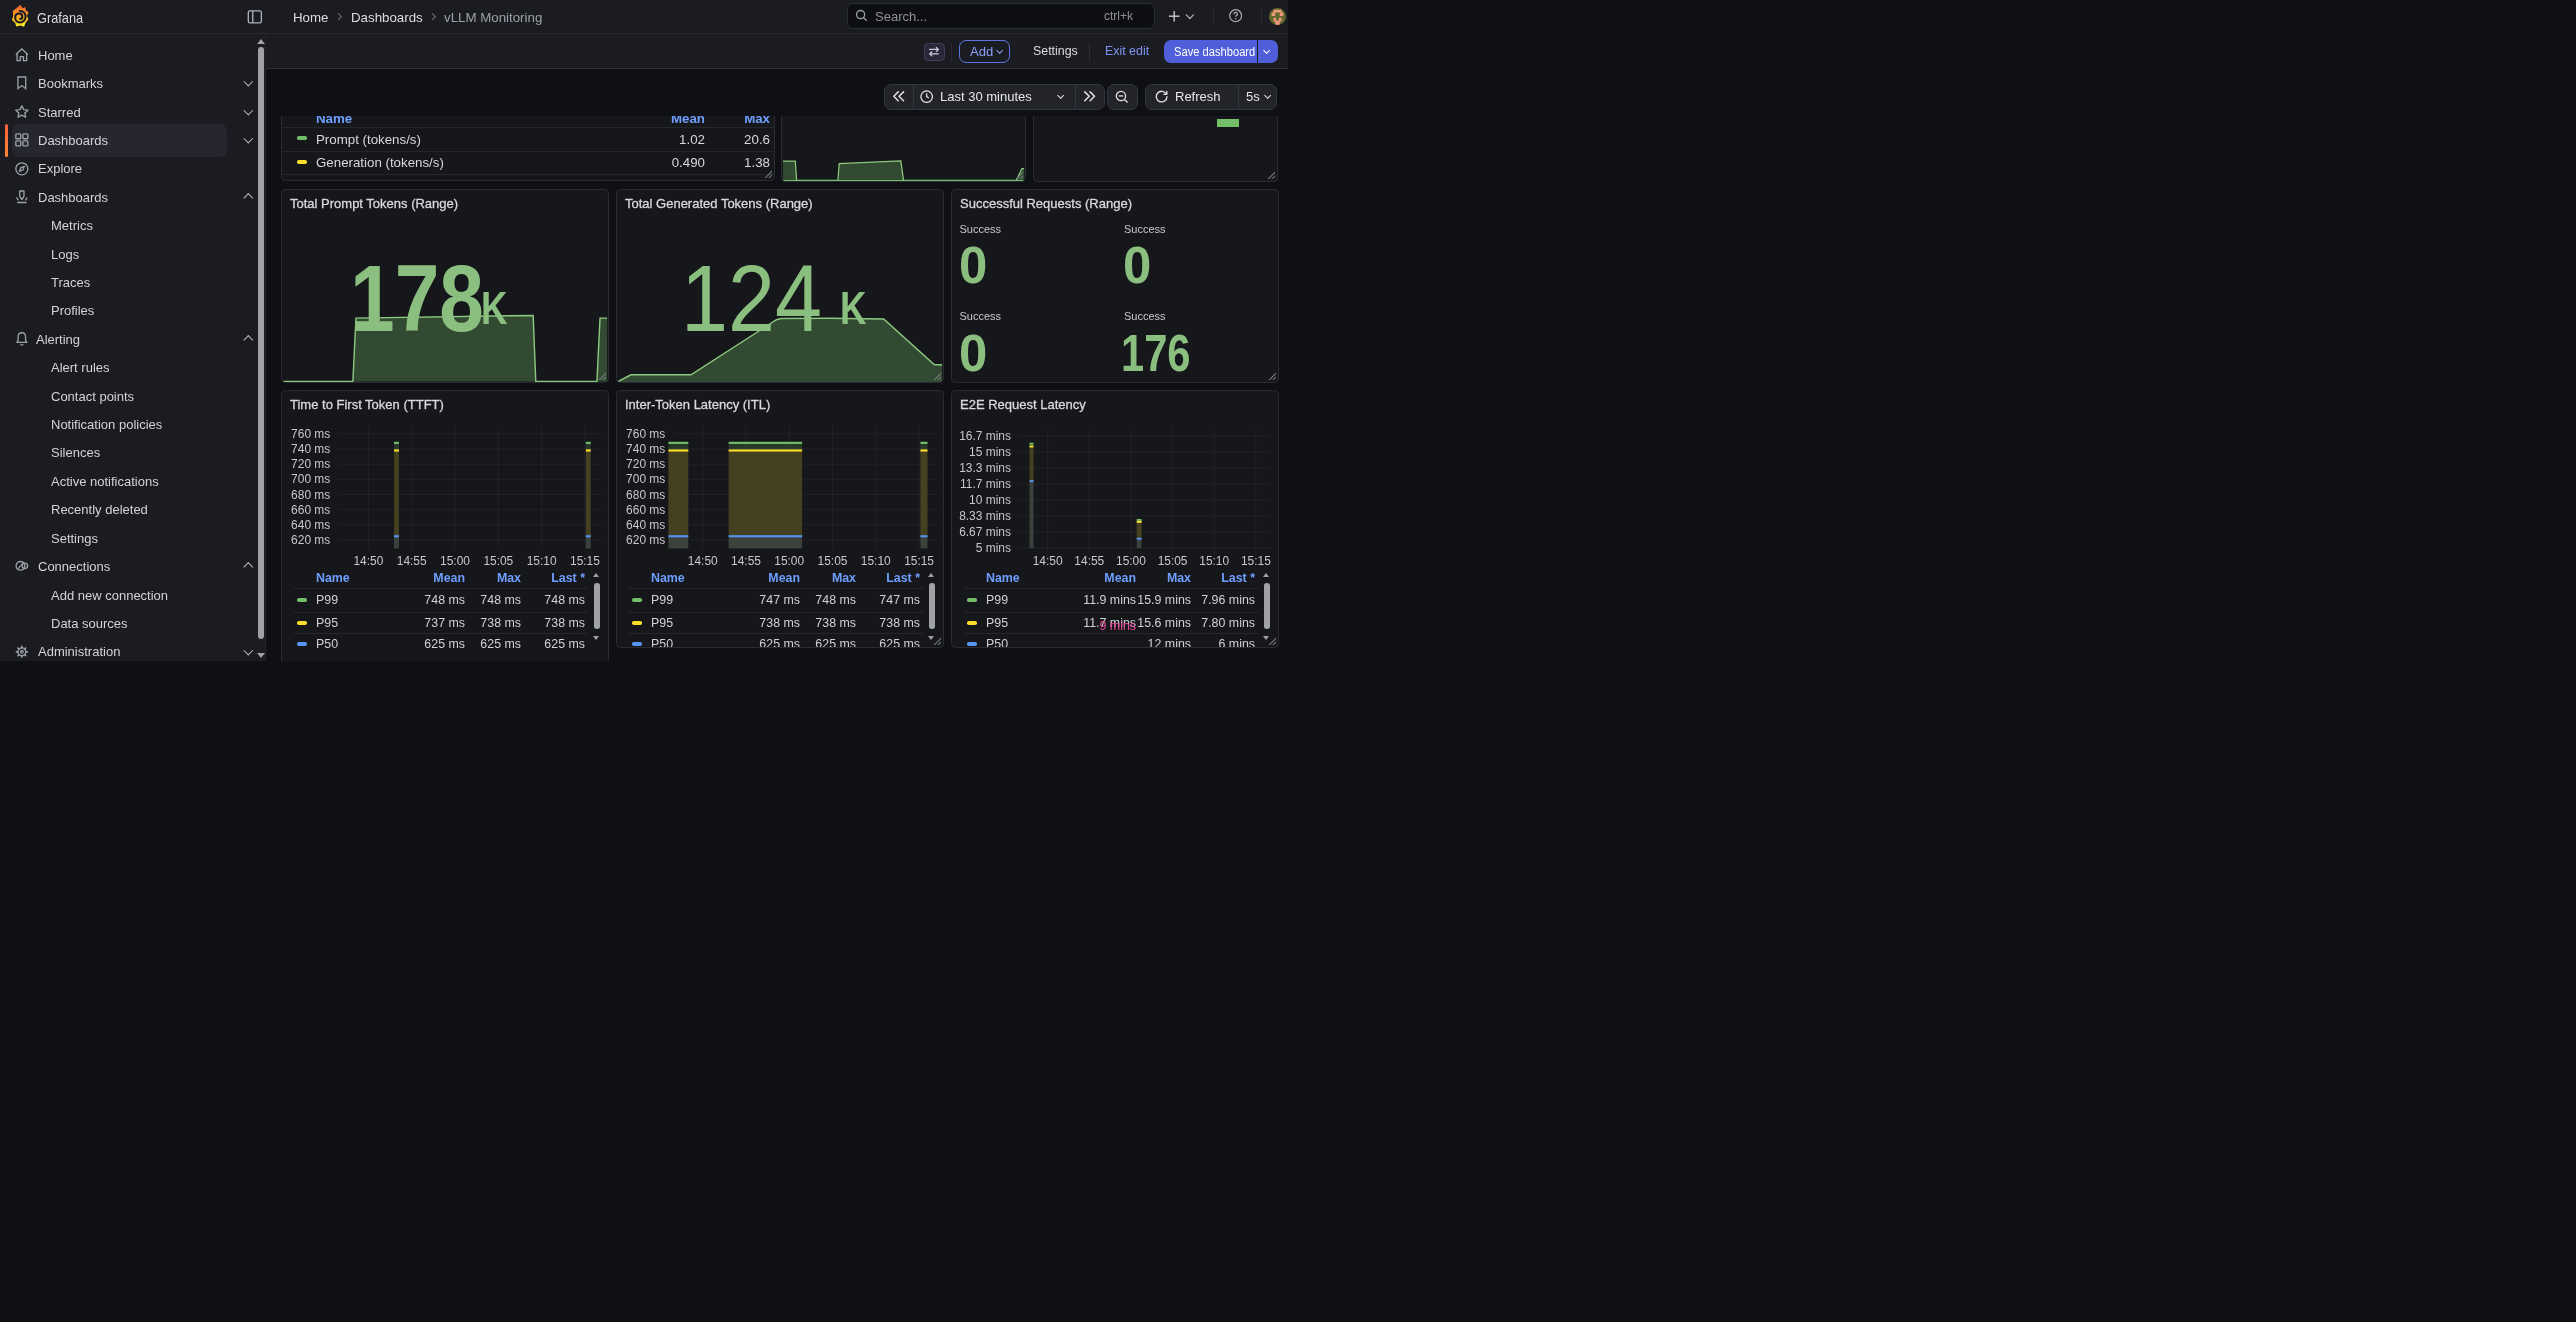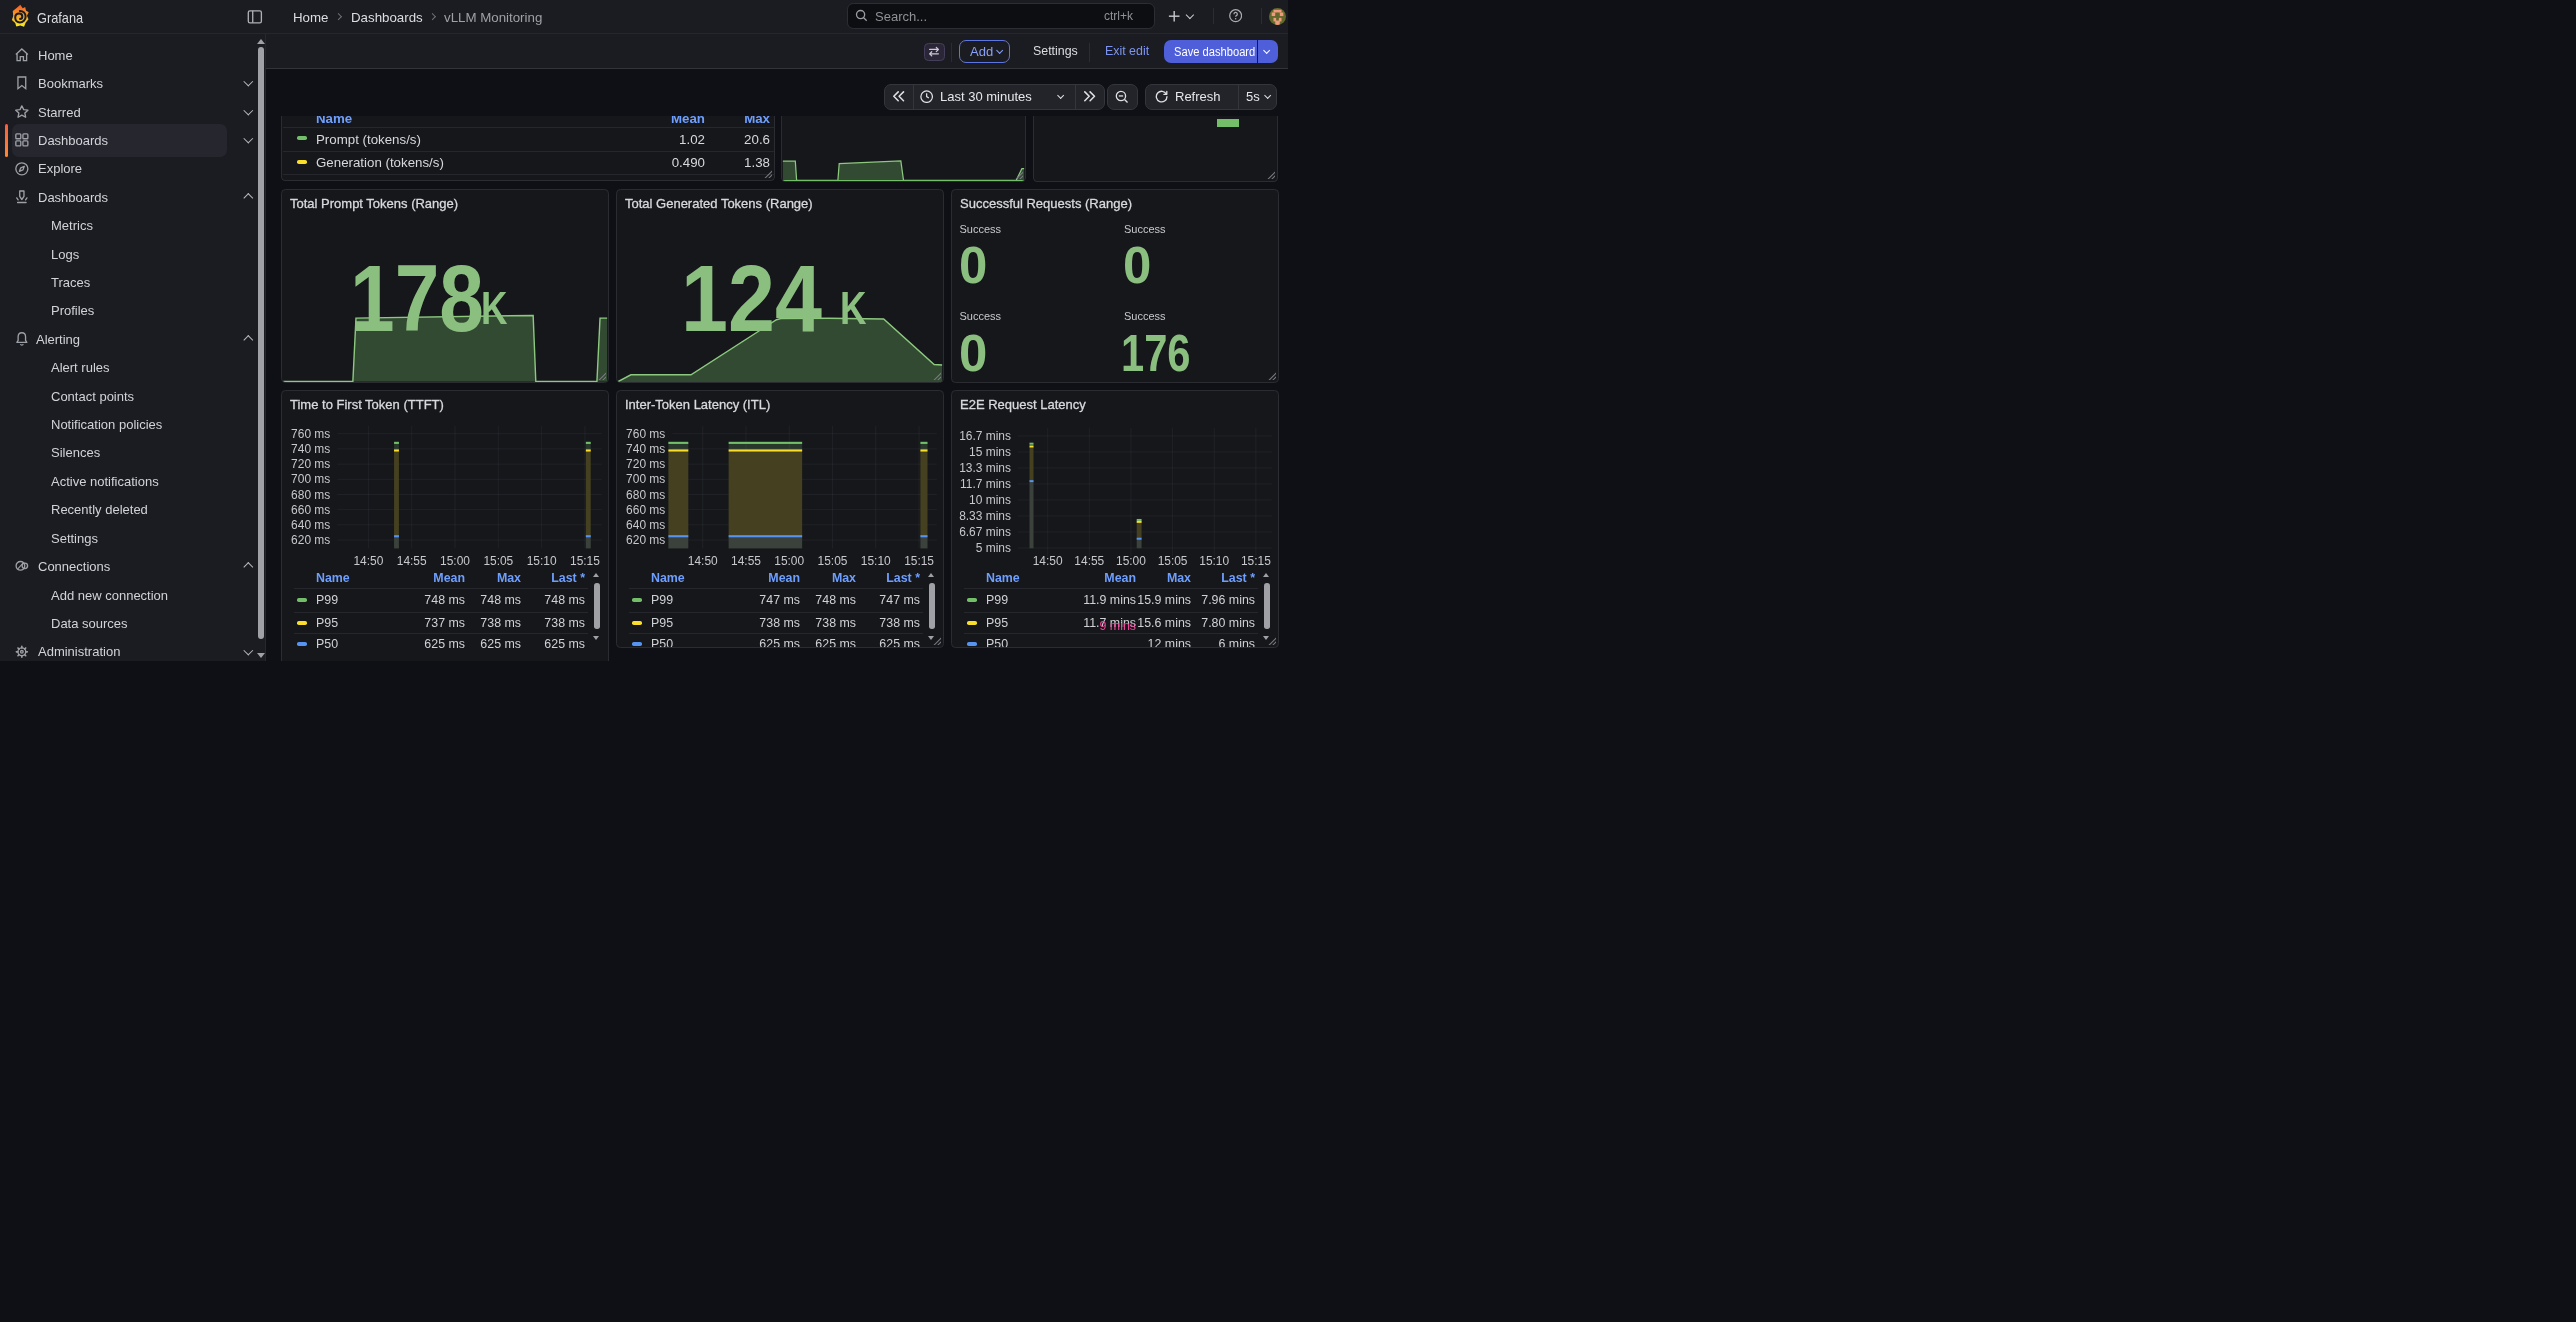--- a/index.html
+++ b/index.html
@@ -248,21 +248,21 @@
       <i style="width:11.5px;left:-0.9px;top:3.5px"></i>
       <i style="width:7px;left:3.1px;top:5.8px"></i>
     </div>
 </div>
 <div class="panel" style="left:616px;top:189px;width:328px;height:194px;overflow:hidden">
 <div class="ptitle" style="left:8px;top:6.6px">Total Generated Tokens (Range)</div>
 <svg class="a" style="left:0;top:0" width="326" height="192" viewBox="0 0 368 216.5">
 <path d="M1 216.3 L15.7 208.5 L83.5 208.5 L180 146.3 L185 144.9 L239 144.7 L301 145.5 L358 196.8 L367 197.5 L367 216.5 L1 216.5 Z" fill="rgba(115,191,105,0.30)"></path>
 <path d="M1 216.3 L15.7 208.5 L83.5 208.5 L180 146.3 L185 144.9 L239 144.7 L301 145.5 L358 196.8 L367 197.5" fill="none" stroke="#8cc97f" stroke-width="1.6"></path>
 </svg>
-<div class="t" style="left:64px;top:62px;font-size:94px;font-weight:bold;color:#8abf7f"><span style="display:inline-block;transform:scaleX(0.898);transform-origin:0 0">124</span></div>
+<div class="t" style="left:64px;top:62px;font-size:94px;font-weight:normal;color:#8abf7f"><span style="display:inline-block;transform:scaleX(0.898);transform-origin:0 0">124</span></div>
 <div class="t" style="left:223px;top:94px;font-size:47px;font-weight:bold;color:#8abf7f"><span style="display:inline-block;transform:scaleX(0.78);transform-origin:0 0">K</span></div>
 <div class="rsz" style="right:1.8px;bottom:1.8px">
       <i style="width:11.5px;left:-0.9px;top:3.5px"></i>
       <i style="width:7px;left:3.1px;top:5.8px"></i>
     </div>
 </div>
 <div class="panel" style="left:951px;top:189px;width:328px;height:194px">
 <div class="ptitle" style="left:8px;top:6.6px">Successful Requests (Range)</div>
 <div class="t" style="left:7.5px;top:34px;font-size:11px;color:#c8c9ce">Success</div>
 <div class="t" style="left:7px;top:50px;font-size:51px;font-weight:bold;color:#8abf7f"><span style="display:inline-block;transform:scaleX(1.0);transform-origin:0 0">0</span></div>

